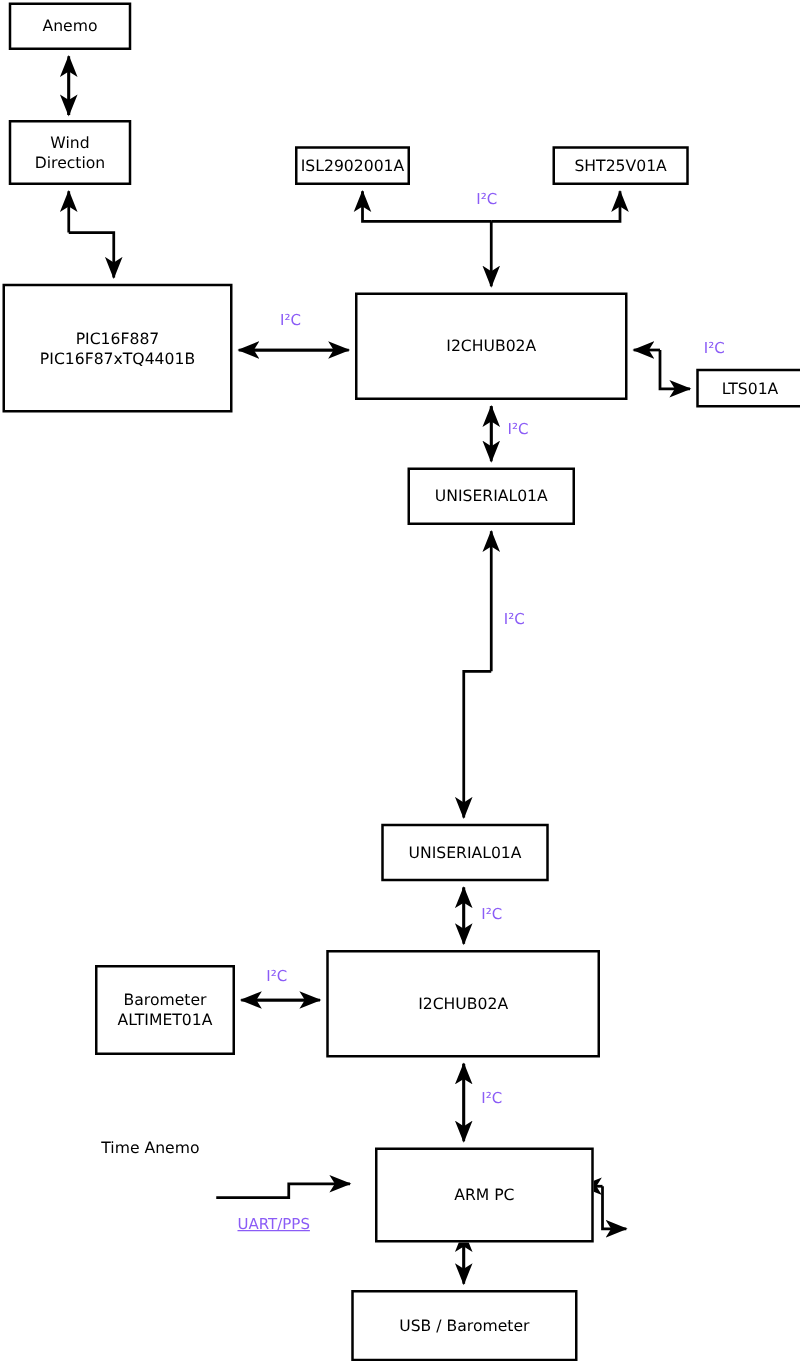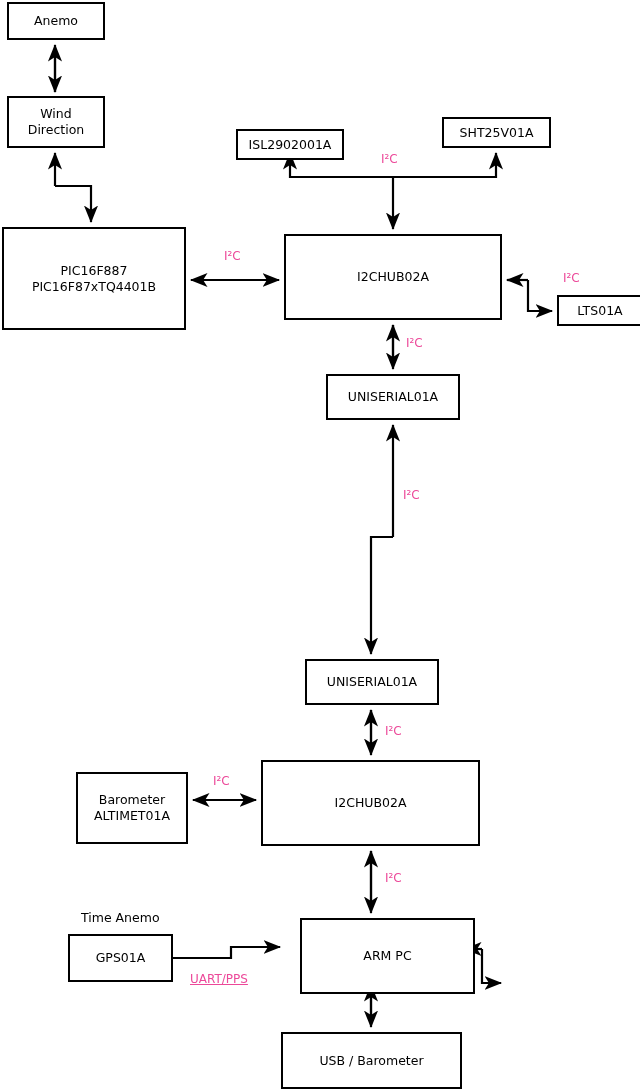--- a/index.html
+++ b/index.html
@@ -38,21 +38,21 @@
     z-index: 2;
   }
   .node .node-label {
     display: block;
     white-space: pre-line;
     padding: 0 3px;
   }
   .edge-label {
     position: absolute;
     font-size: 12px;
-    color: #ec4899;
+    color: #8b5cf6;
     white-space: nowrap;
     z-index: 3;
     background: transparent;
   }
   .free-label {
     position: absolute;
     font-size: 12.5px;
     color: #000000;
     white-space: nowrap;
     z-index: 3;
@@ -119,21 +119,21 @@
 
   <div class="node" style="left:7px;top:2px;width:98px;height:38px;">
     <span class="node-label">Anemo</span>
   </div>
 
   <div class="node" style="left:2px;top:227px;width:184px;height:103px;">
     <span class="node-label">PIC16F887
 PIC16F87xTQ4401B</span>
   </div>
 
-  <div class="node" style="left:236px;top:129px;width:108px;height:31px;">
+  <div class="node" style="left:236px;top:117px;width:92px;height:31px;">
     <span class="node-label">ISL2902001A</span>
   </div>
 
   <div class="node" style="left:442px;top:117px;width:109px;height:31px;">
     <span class="node-label">SHT25V01A</span>
   </div>
 
   <div class="node" style="left:284px;top:234px;width:218px;height:86px;">
     <span class="node-label">I2CHUB02A</span>
   </div>
@@ -152,23 +152,20 @@
 
   <div class="node" style="left:76px;top:772px;width:112px;height:72px;">
     <span class="node-label">Barometer
 ALTIMET01A</span>
   </div>
 
   <div class="node" style="left:261px;top:760px;width:219px;height:86px;">
     <span class="node-label">I2CHUB02A</span>
   </div>
 
-  <div class="node" style="left:68px;top:934px;width:105px;height:48px;">
-    <span class="node-label">GPS01A</span>
-  </div>
 
   <div class="node" style="left:285px;top:918px;width:175px;height:76px;margin-left:15px;">
     <span class="node-label">ARM PC</span>
   </div>
 
 
   <div class="node" style="left:281px;top:1032px;width:181px;height:57px;">
     <span class="node-label">USB / Barometer</span>
   </div>
 

